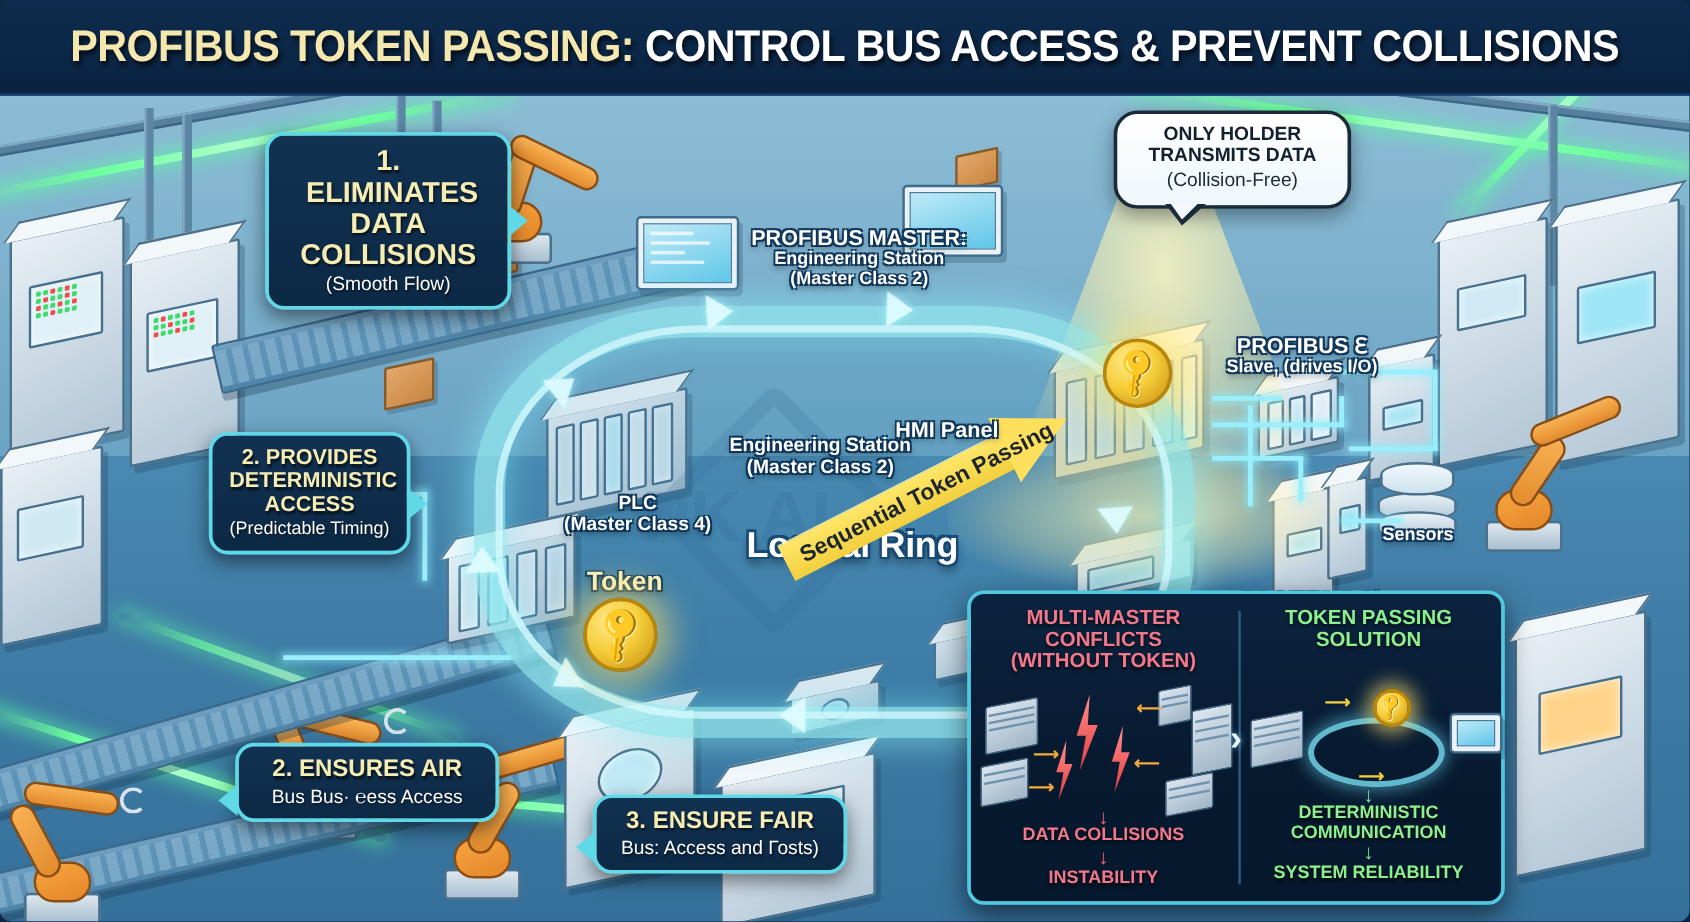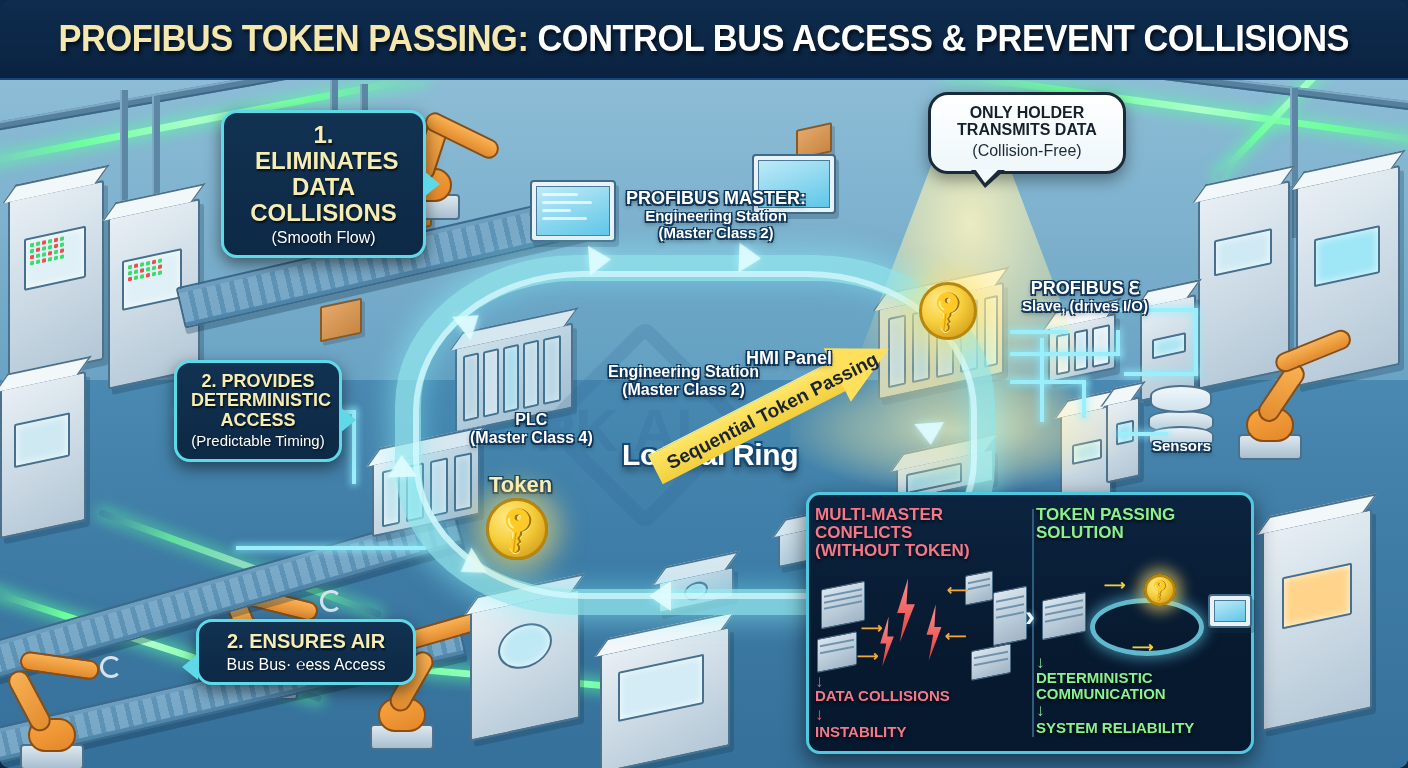--- a/index.html
+++ b/index.html
@@ -268,21 +268,21 @@
   #compare {
     position:absolute; left:806px; top:492px; width:448px; height:262px; z-index:55;
     background: linear-gradient(180deg,#0c2440 0%, #071a30 55%, #06182d 100%);
     border:3px solid #4fc8e0; border-radius:14px;
     box-shadow: 0 8px 22px rgba(0,0,0,.55);
     display:flex;
   }
   #compare .divider {
     position:absolute; left:223px; top:14px; bottom:14px; width:2px; background:#2d5c7e;
   }
-  .cmp-col { width:223px; position:relative; padding:11px 6px 8px; text-align:left; }
+  .cmp-col { width:223px; position:relative; padding:11px 6px 8px; text-align:center; }
   .cmp-title { font-weight:bold; line-height:1.07; font-size:17px; text-shadow:0 2px 3px rgba(0,0,0,.7); }
   .cmp-title.red { color:#f4788a; }
   .cmp-title.green { color:#8cf08c; }
   .cmp-out { font-weight:bold; font-size:15px; line-height:1.07; text-shadow:0 2px 3px rgba(0,0,0,.7); }
   .cmp-out.red { color:#f4788a; }
   .cmp-out.green { color:#8cf08c; }
   .dn-arrow { font-size:17px; line-height:.8; }
   .dn-arrow.red { color:#ef6273; }
   .dn-arrow.green { color:#7fe6a0; }
 
@@ -653,20 +653,25 @@
     <div class="sub" style="font-size:15px;">(Predictable Timing)</div>
     <div class="tail" style="right:-17px; top:44px; border-left:16px solid #5fd8e8;"></div>
   </div>
 
   <div class="callout" style="left:196px; top:619px; width:220px;">
     <div class="hdr" style="font-size:20px;">2. ENSURES AIR</div>
     <div class="sub" style="font-size:16px;">Bus Bus· ℮ess Access</div>
     <div class="tail" style="left:-17px; top:32px; border-right:16px solid #5fd8e8;"></div>
   </div>
 
+  <div class="callout" style="left:494px; top:662px; width:212px;">
+    <div class="hdr" style="font-size:20px;">3. ENSURE FAIR</div>
+    <div class="sub" style="font-size:16px;">Bus: Access and Гоsts)</div>
+    <div class="tail" style="left:-17px; top:28px; border-right:16px solid #5fd8e8;"></div>
+  </div>
 
   <div id="bubble">
     <div class="hdr">
       <span>ONLY HOLDER</span><br>
       <span>TRANSMITS DATA</span>
     </div>
     <div class="sub">(Collision-Free)</div>
     <div class="tail"></div>
   </div>
 

